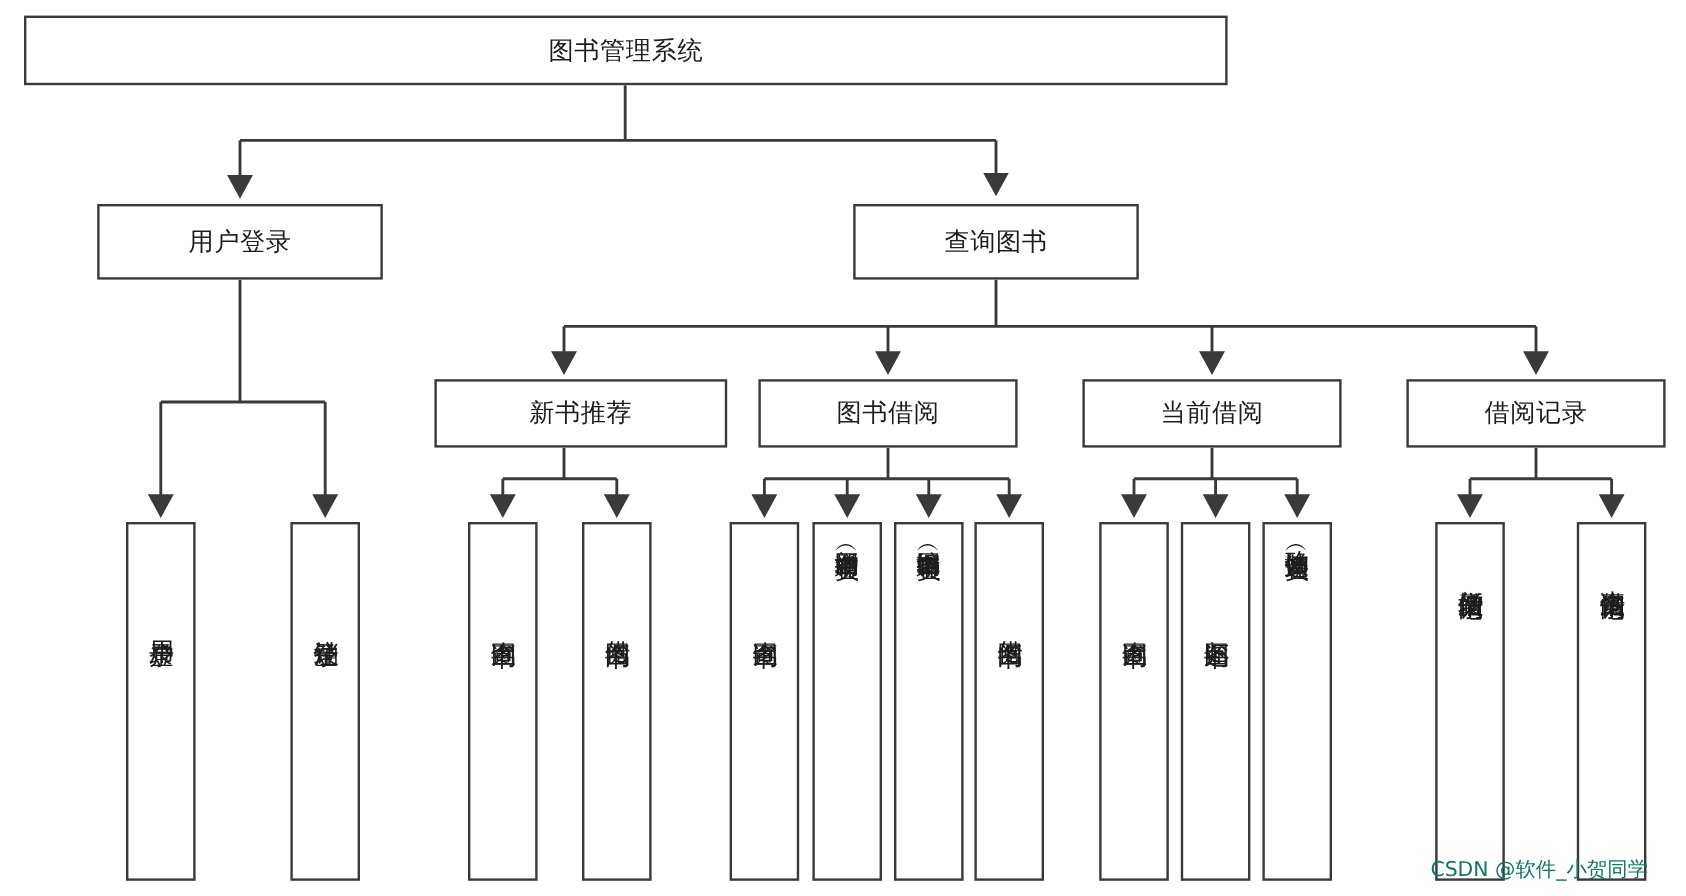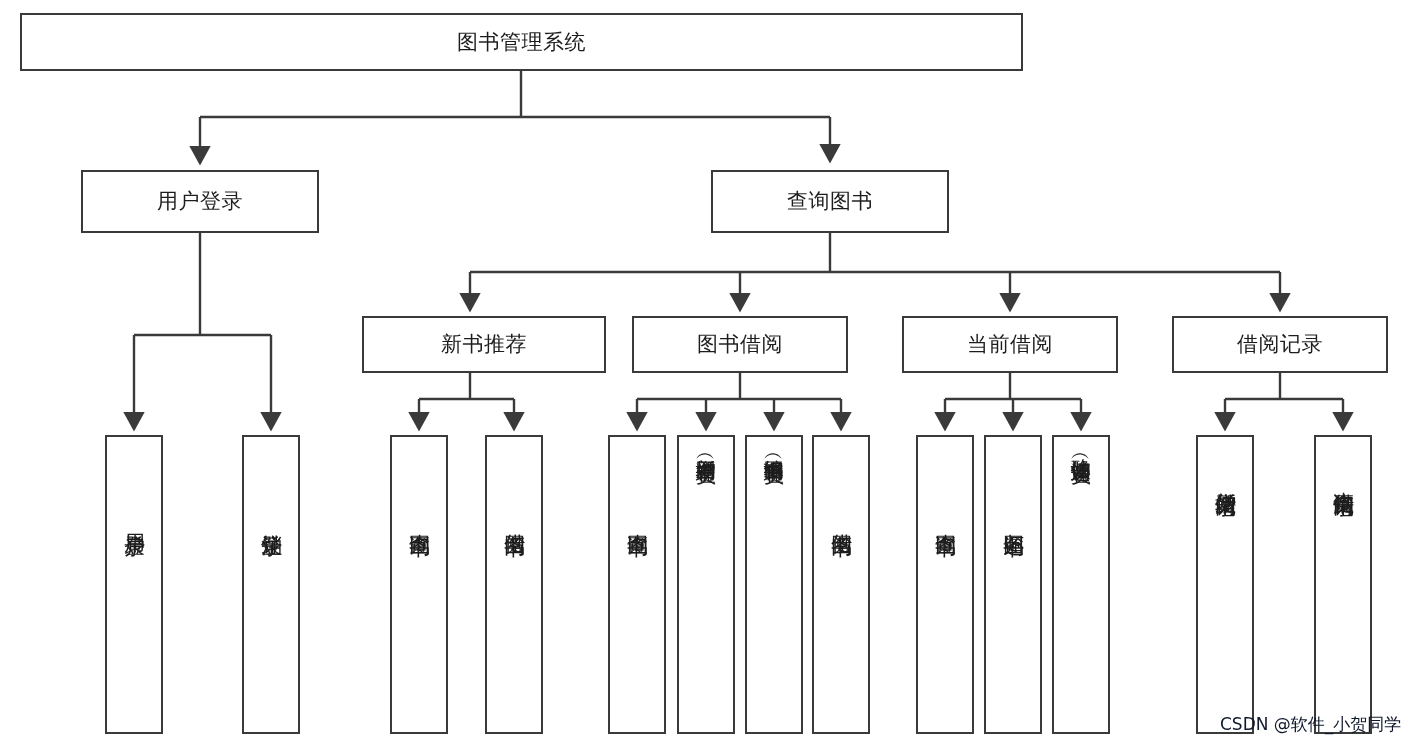--- a/index.html
+++ b/index.html
@@ -60,24 +60,23 @@
     letter-spacing: 1px;
   }
   .node.vert.tall .label {
     font-size: 20px;
   }
   .watermark {
     position: absolute;
     left: 1192px;
     top: 713px;
     font-size: 17px;
-    color: #0f172a;
+    color: #0f766e;
     white-space: nowrap;
     font-family: "DejaVu Sans", "Liberation Sans", sans-serif;
-    margin-left: 28px;
   }
 </style>
 </head>
 <body>
 
 <div id="canvas">
 
   <svg id="wires" viewBox="0 0 1405 747" xmlns="http://www.w3.org/2000/svg">
     <defs>
       <marker id="arrow" viewBox="0 0 12 12" refX="9" refY="6" markerWidth="9" markerHeight="9" orient="auto-start-reverse">

